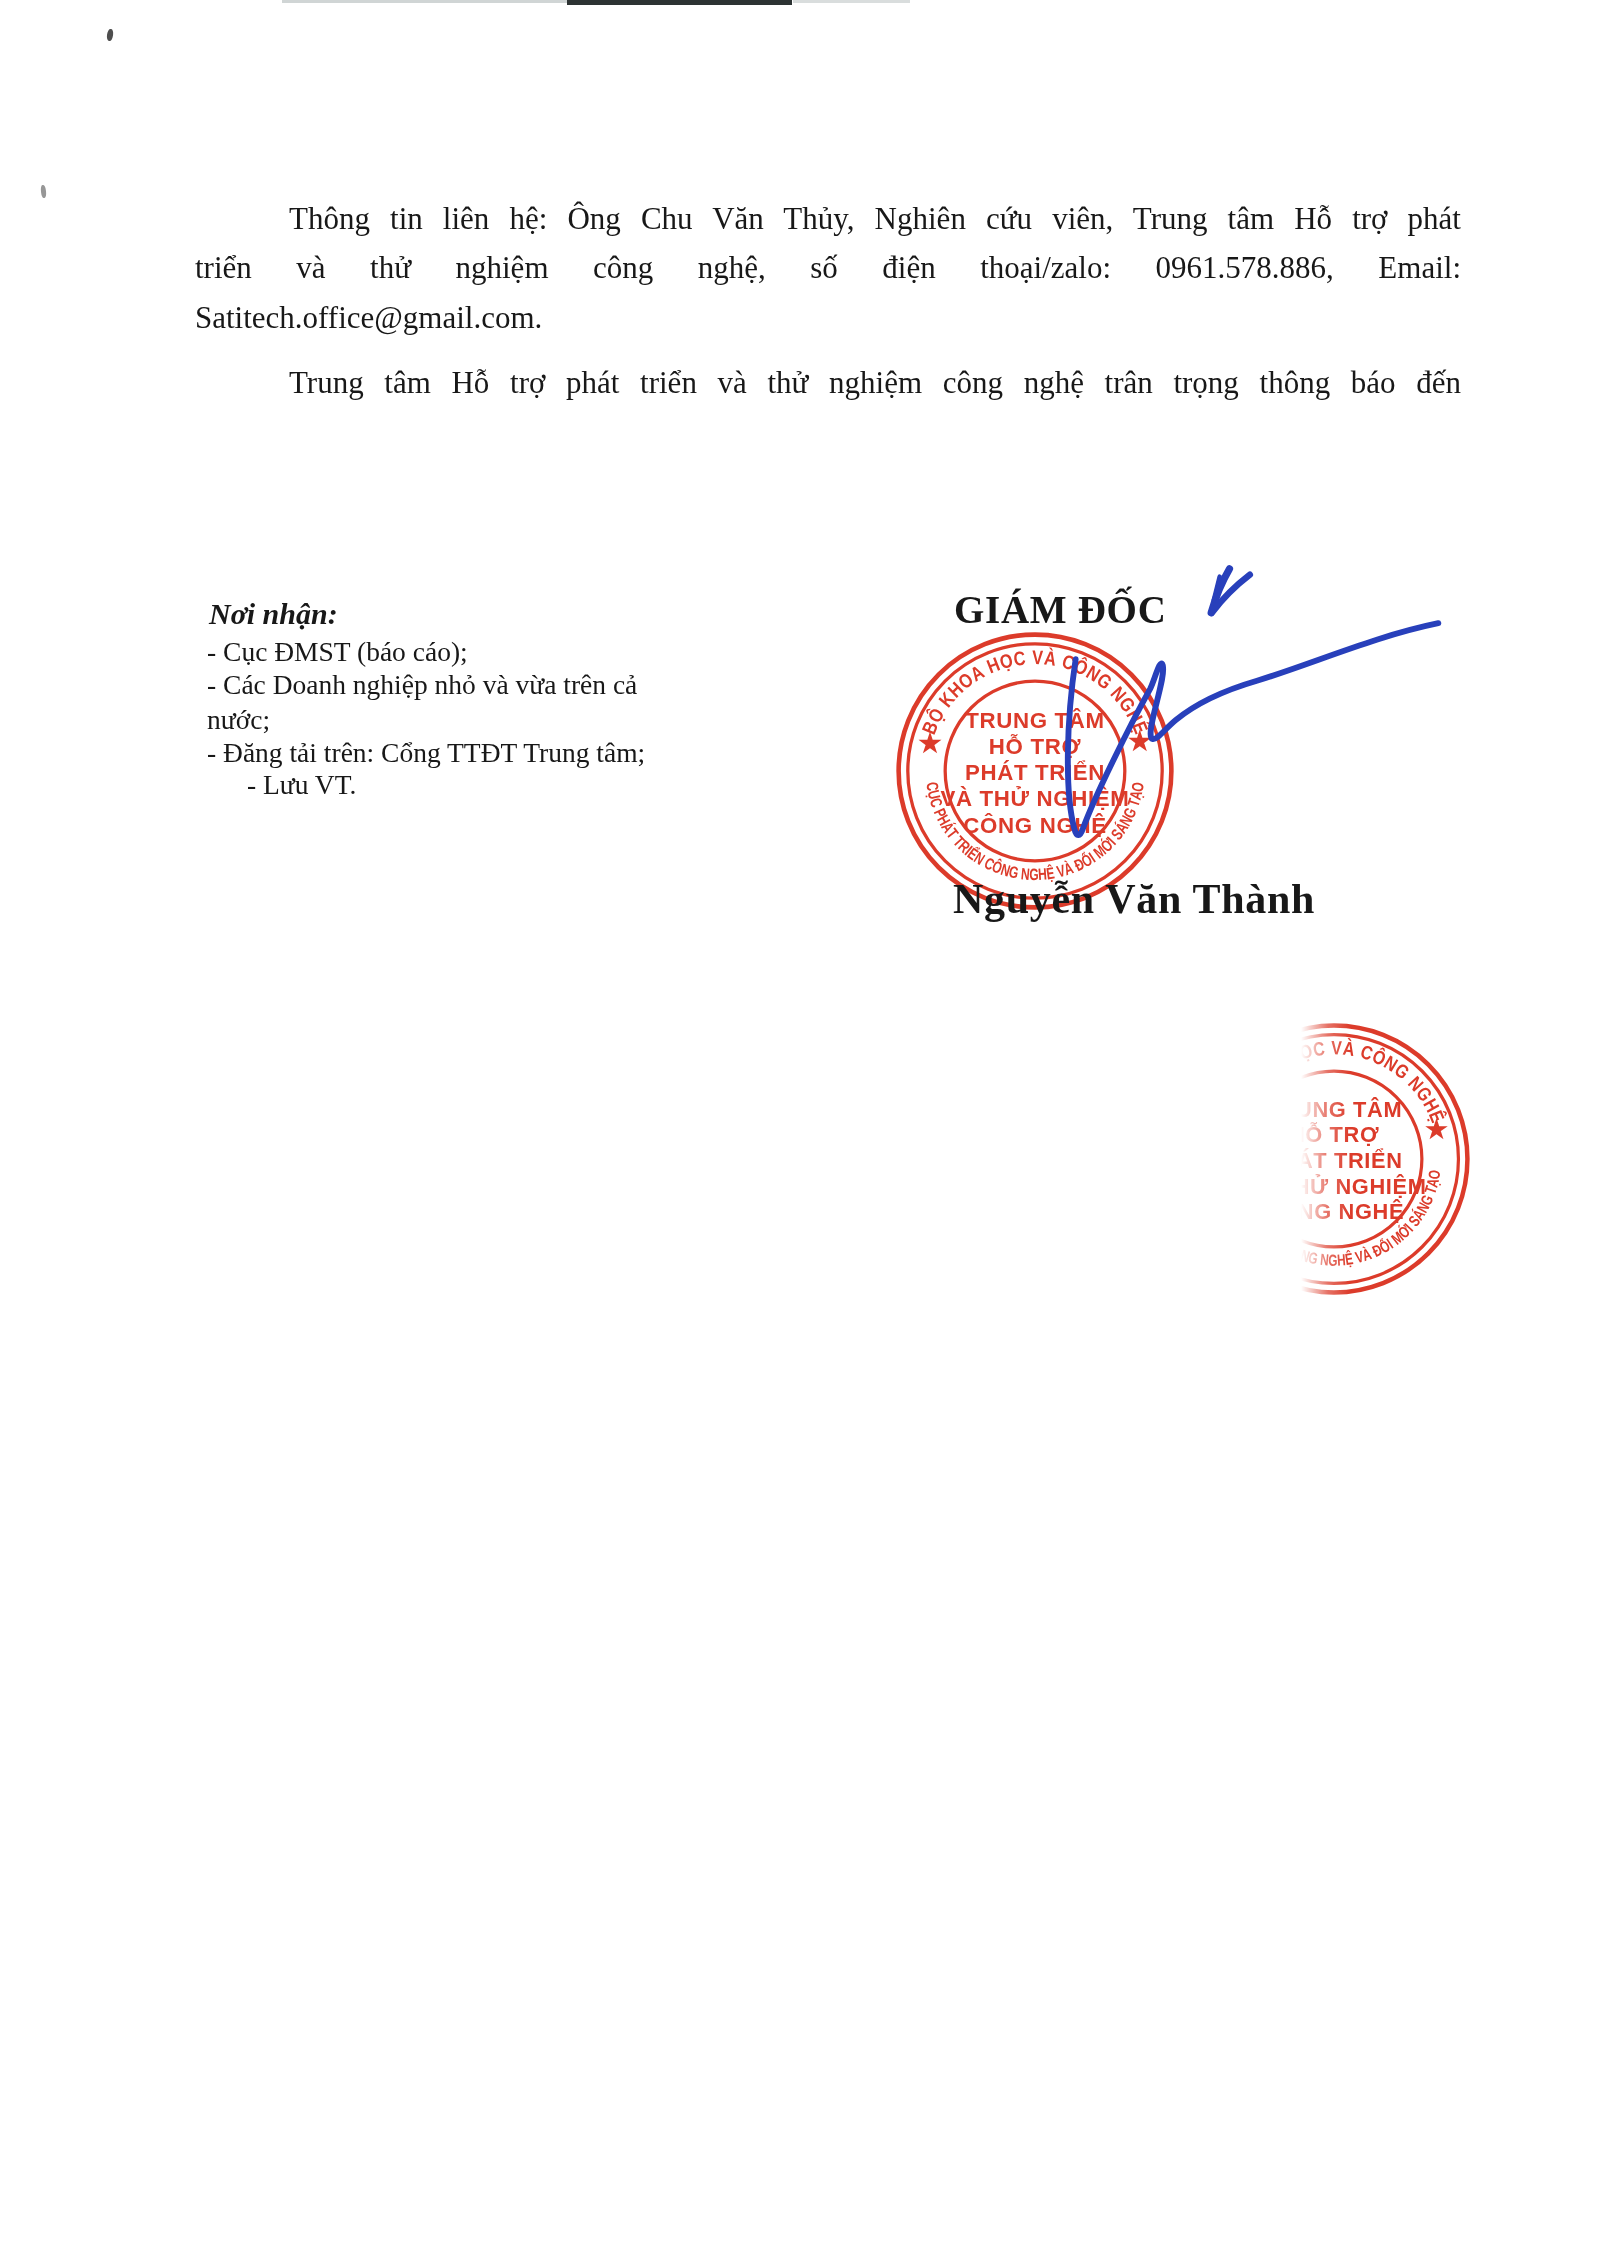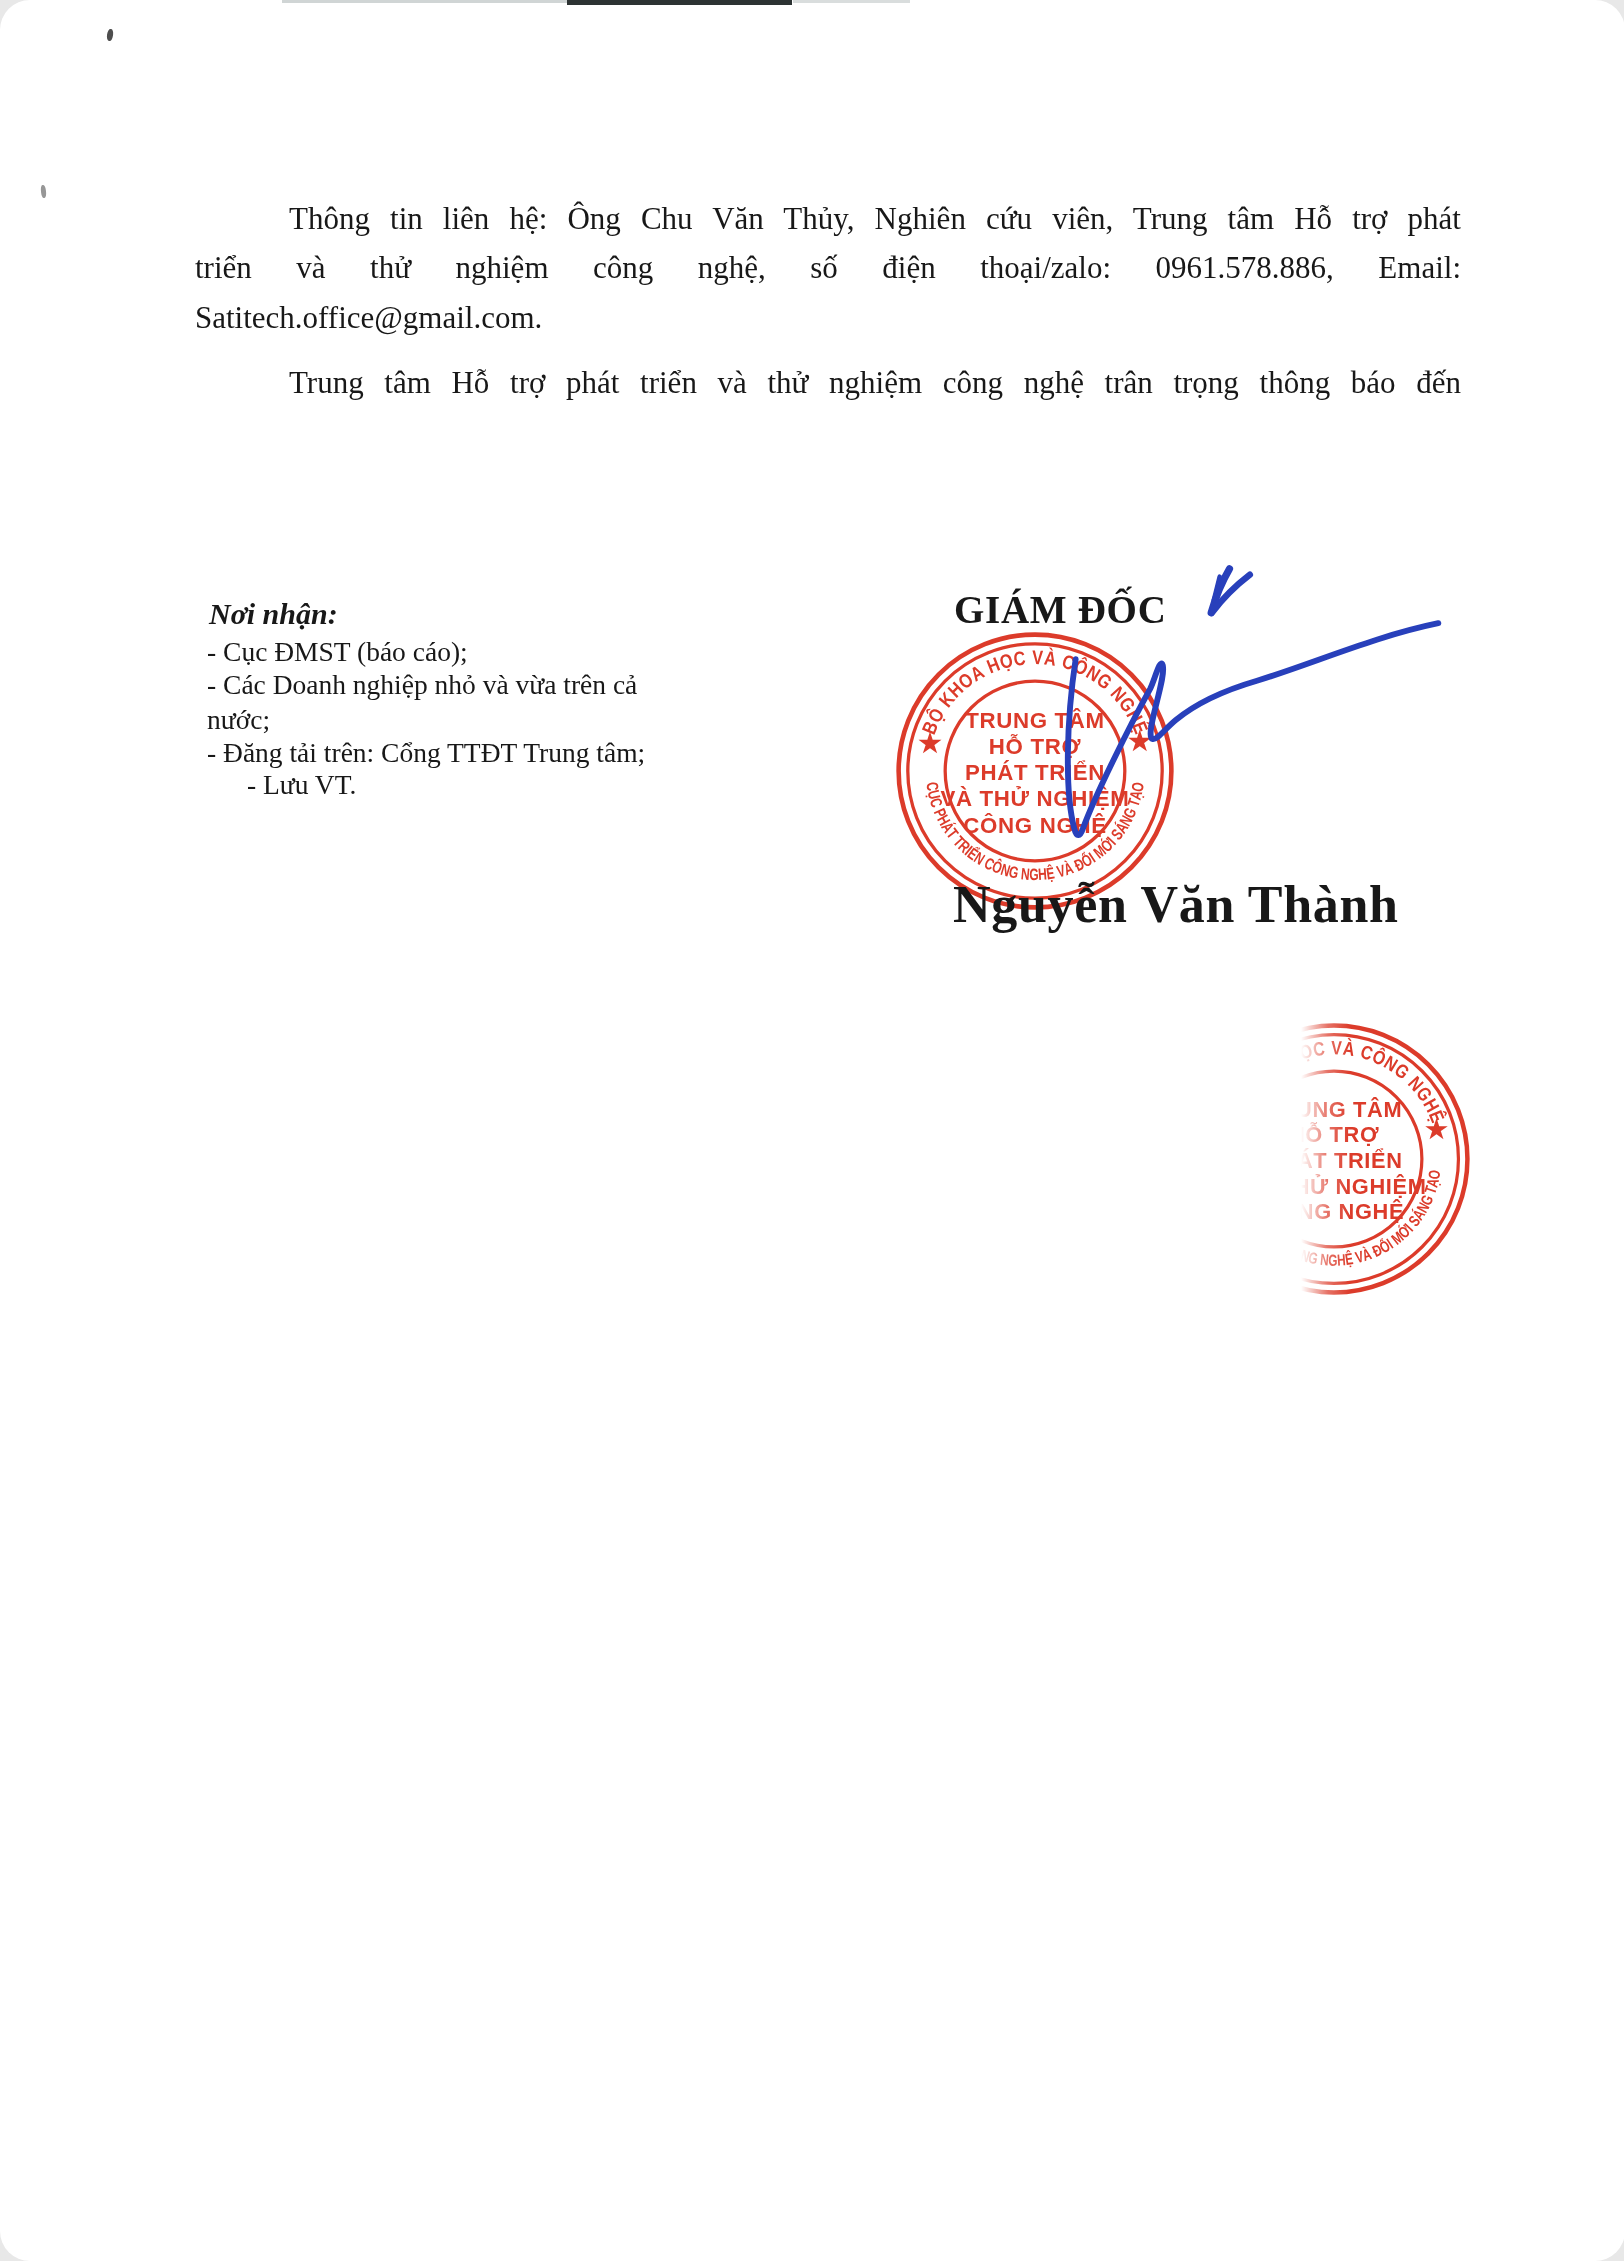--- a/index.html
+++ b/index.html
@@ -3,21 +3,20 @@
 <meta charset="utf-8">
 <style>
   html,body{margin:0;padding:0;background:#e8e8e8;}
   .page{
     position:relative;
     width:1625px;height:2261px;
     background:#ffffff;
     overflow:hidden;
     font-family:"Liberation Serif", serif;
     color:#181818;
-    border-radius:30px;
   }
   
   .artifact{position:absolute;}
   .bar-light{top:0;left:282px;width:288px;height:3.3px;background:#aab3b3;opacity:.55;}
   .bar-dark{top:0;left:567px;width:225px;height:5.2px;background:#2d3333;}
   .bar-light2{top:0;left:793px;width:117px;height:3.3px;background:#b4bcbc;opacity:.5;}
   .speck{position:absolute;background:#2f2f2f;border-radius:45%;}
   .speck1{left:107px;top:29px;width:5.9px;height:12.4px;transform:rotate(8deg);opacity:.85;}
   .speck2{left:41px;top:185px;width:4.6px;height:13px;transform:rotate(-6deg);opacity:.5;}
 
@@ -37,21 +36,21 @@
   .recip-line{position:absolute;left:207px;font-size:27.5px;}
   .r0{top:636px;} .r1{top:669px;} .r2{top:704px;} .r3{top:737px;} .r4{top:769px;margin-left:40px;}
 
   
   .director-title{
     position:absolute;left:954px;top:587px;
     font-size:39px;font-weight:bold;letter-spacing:0.7px;
   }
   .signer-name{
     position:absolute;left:953px;top:875px;
-    font-size:52px;font-weight:bold;letter-spacing:0.7px;
+    font-size:42px;font-weight:bold;letter-spacing:0.7px;
     z-index:6;
   }
 
   .stamp{position:absolute;z-index:4;}
   .stamp1{left:896px;top:632px;width:278px;height:278px;}
   .stamp2{
     left:1198px;top:1023px;width:272px;height:272px;
     -webkit-mask-image:linear-gradient(90deg,rgba(0,0,0,0) 0px,rgba(0,0,0,0) 103px,rgba(0,0,0,.72) 130px,#000 152px);
     mask-image:linear-gradient(90deg,rgba(0,0,0,0) 0px,rgba(0,0,0,0) 103px,rgba(0,0,0,.72) 130px,#000 152px);
   }

